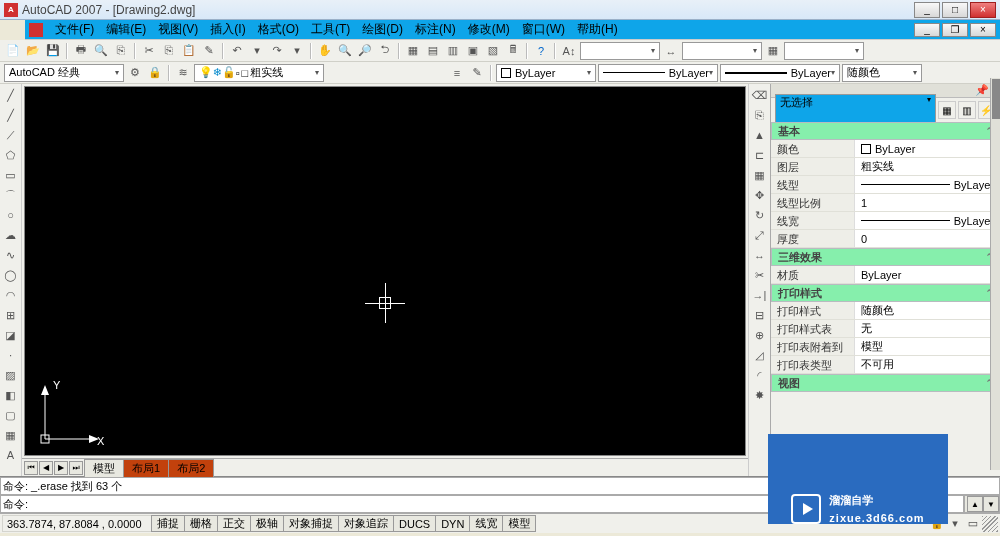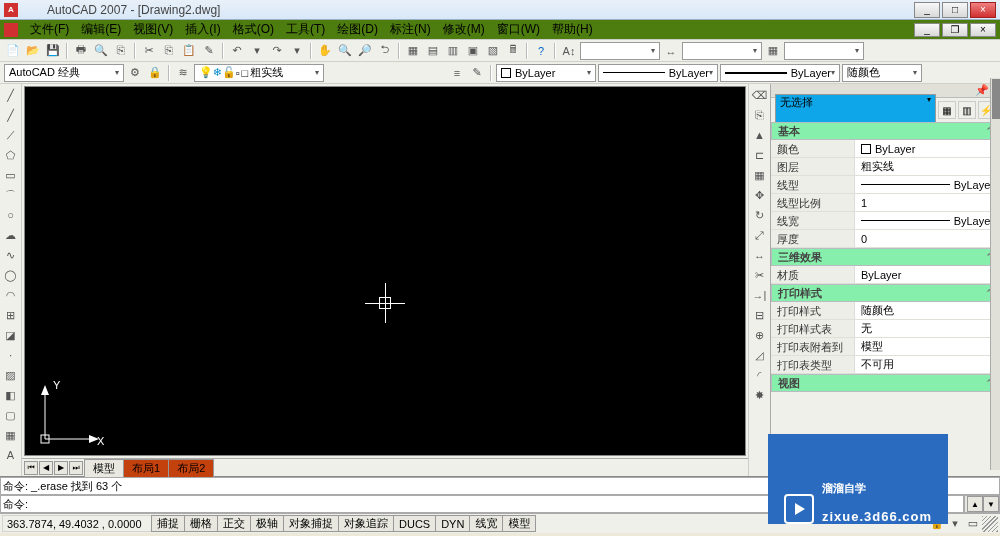--- a/index.html
+++ b/index.html
@@ -1,27 +1,27 @@
 <!DOCTYPE html>
 <html><head>
 <meta charset="utf-8">
 <style>
 * { margin: 0; padding: 0; box-sizing: border-box; font-family: "Microsoft YaHei", SimSun, Arial, sans-serif; font-size: 11px; }
 body { background: #ece9d8; width: 1000px; height: 536px; overflow: hidden; position: relative; }
 
 
 .titlebar { height: 20px; background: linear-gradient(#e8f0f8, #d8e8f8); display: flex; align-items: center; padding: 0 4px; border-bottom: 1px solid #9bb0c8; }
 .titlebar .app-icon { width: 14px; height: 14px; background: #d03030; margin-right: 4px; display:flex;align-items:center;justify-content:center;color:#fff;font-size:8px;font-weight:bold; }
-.titlebar .title { color: #444; font-size: 12px; flex: 0 0 auto; margin-left: 25px; }
+.titlebar .title { color: #444; font-size: 12px; flex: 0 0 auto; }
 .titlebar .spacer { flex: 1; }
 .winbtn { width: 26px; height: 16px; margin-left: 2px; border: 1px solid #888; background: linear-gradient(#f8f8f8,#d8d8d8); display:flex;align-items:center;justify-content:center; font-size:10px; }
 .winbtn.close { background: linear-gradient(#f08080,#d03030); border-color:#a02020; color:#fff; }
 
 
-.menubar { height: 20px; background: #4d7c0f; display: flex; align-items: center; padding: 0 4px; border-bottom: 1px solid #ccc; }
+.menubar { height: 20px; background: #0ea5e9; display: flex; align-items: center; padding: 0 4px; border-bottom: 1px solid #ccc; margin-left: 25px; }
 .menubar .icon { width:14px; height:14px; background:#d03030; margin-right:6px; }
 .menubar span.mi { padding: 2px 6px; cursor: default; font-size: 12px; color:#000; }
 
 
 .toolbar-row { height: 22px; background: #f0f0eb; display: flex; align-items: center; padding: 0 4px; gap: 2px; border-bottom: 1px solid #d0d0c8; }
 .tbtn { width: 18px; height: 18px; border: 1px solid transparent; display:flex; align-items:center; justify-content:center; font-size:11px; color:#555; cursor:default; }
 .tsep { width: 2px; height: 16px; border-left: 1px solid #bbb; border-right:1px solid #fff; margin: 0 2px; }
 .tcombo { height: 18px; border: 1px solid #999; background: #fff; display:flex; align-items:center; padding: 0 4px; font-size:11px; min-width: 60px; }
 .tcombo .ar { margin-left:auto; font-size:8px; color:#555; }
 
@@ -78,21 +78,21 @@
 .statusbar { height: 20px; background:#f0f0eb; border-top:1px solid #aaa; display:flex; align-items:center; padding:0 2px; font-size:11px; gap:0; }
 .statusbar .coord { width:150px; padding:0 4px; border:1px solid #d4d4ce; height:17px; display:flex;align-items:center; }
 .statusbar .sbtn { padding: 1px 5px; border:1px solid #999; background:#e8e8e0; height:17px; display:flex;align-items:center; margin-left:-1px;}
 .statusbar .spacer { flex:1; }
 .statusbar .grip { width:16px; height:16px; background: repeating-linear-gradient(135deg,#999,#999 1px,transparent 1px,transparent 3px); }
 
 
 .watermark { position:absolute; right:52px; bottom:12px; width:180px; height:90px; background:#2a6bbf; color:#fff; display:flex; align-items:flex-end; justify-content:center; font-size:18px; font-weight:bold; gap:8px; }
 .watermark .play { width:30px;height:30px;border:2px solid #fff; border-radius:4px; display:flex;align-items:center;justify-content:center; }
 .watermark .play::after { content:""; border-left:10px solid #fff; border-top:6px solid transparent; border-bottom:6px solid transparent; margin-left:3px;}
-.watermark .sub { font-size:13px; display:block; letter-spacing:1px; margin-top:13px;}
+.watermark .sub { font-size:11px; display:block; letter-spacing:1px; margin-top:4px;}
 
 
 .rs { position:absolute; right:0; top:78px; width:10px; height:392px; background:#e0e0d8; border-left:1px solid #aaa; }
 .rs .th { width:8px; height:40px; background:#888; margin:1px auto 0; }
 </style>
 </head>
 <body>
 
 <div class="titlebar">
   <div class="app-icon">A</div>
@@ -405,21 +405,21 @@
     <div class="scrolltrack" style="width:36px;flex:none">
       <div class="arrows">
           <div class="ab">▲</div>
           <div class="ab">▼</div>
         </div>
     </div>
   </div>
 </div>
 
 <div class="statusbar">
-  <div class="coord">363.7874, 49.4032 , 0.0000</div>
+  <div class="coord">363.7874, 87.8084 , 0.0000</div>
   <div class="sbtn">捕捉</div>
   <div class="sbtn">栅格</div>
   <div class="sbtn">正交</div>
   <div class="sbtn">极轴</div>
   <div class="sbtn">对象捕捉</div>
   <div class="sbtn">对象追踪</div>
   <div class="sbtn">DUCS</div>
   <div class="sbtn">DYN</div>
   <div class="sbtn">线宽</div>
   <div class="sbtn">模型</div>

